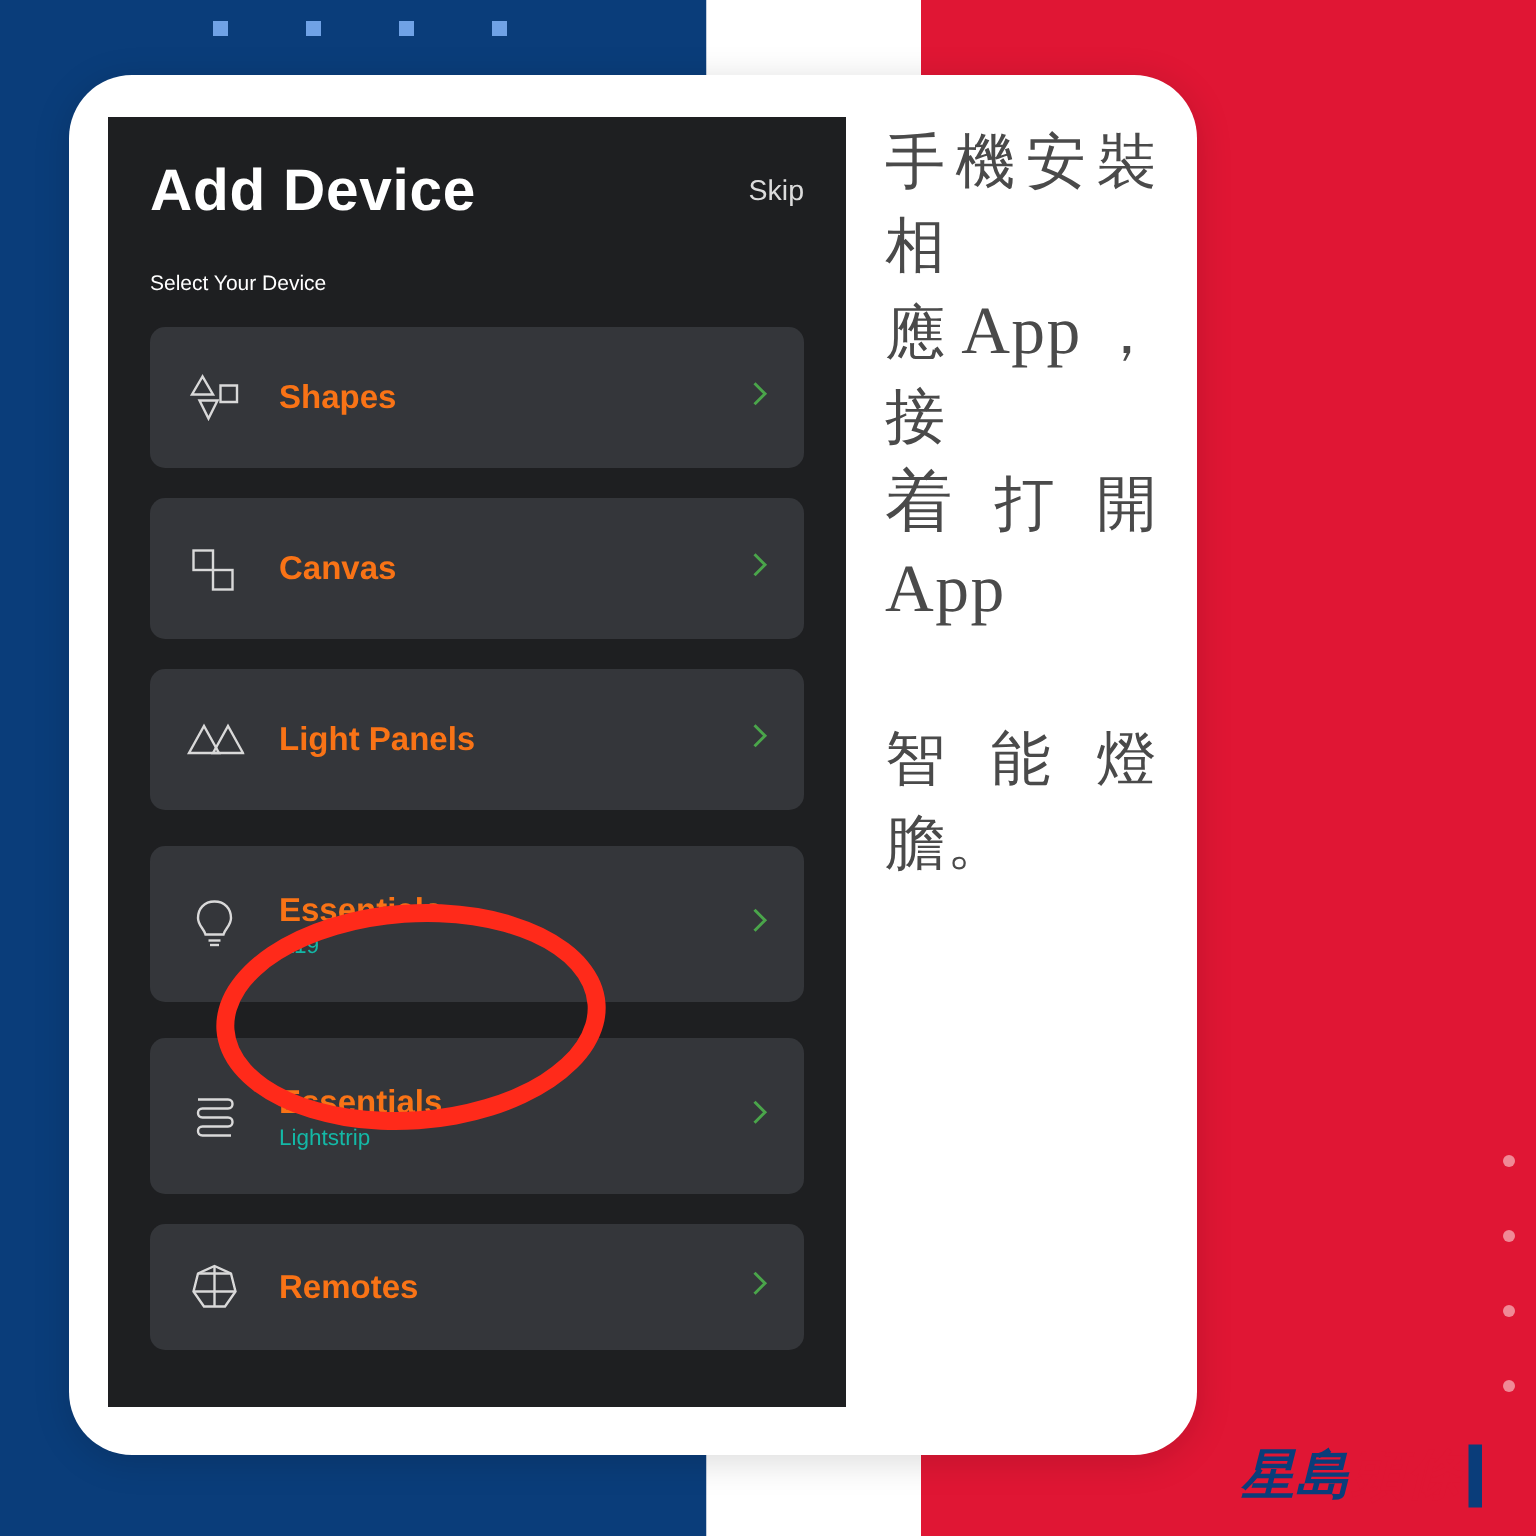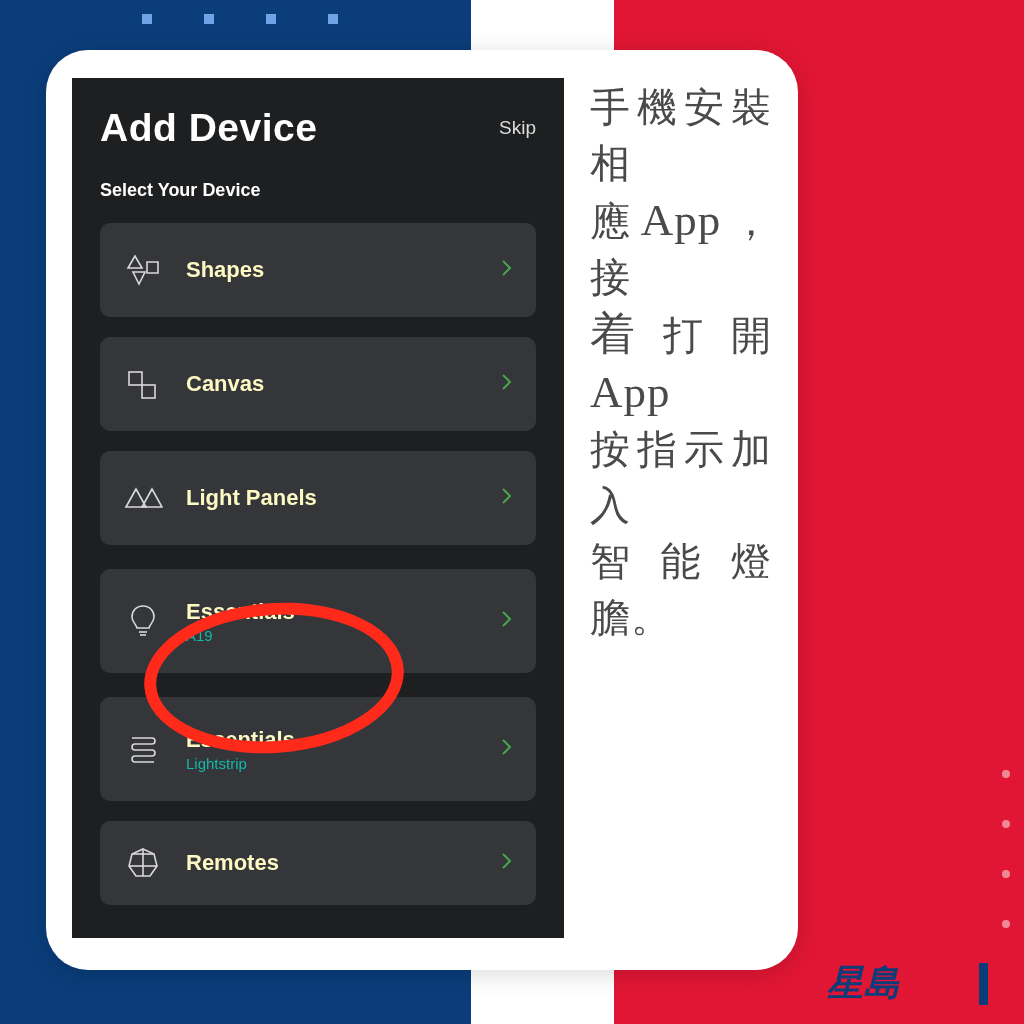--- a/index.html
+++ b/index.html
@@ -24,34 +24,34 @@
   }
 
   
   .phone {
     width:492px; height:860px; background:#1e1f21; color:#ffffff;
     padding:28px 28px 0 28px; position:relative;
   }
   .ph-head { display:flex; justify-content:space-between; align-items:center; margin-bottom:30px; }
   .ph-title { font-size:39px; font-weight:700; letter-spacing:.5px; }
   .ph-skip  { font-size:19px; color:#dcdcdc; }
-  .ph-sub   { font-size:18px; font-weight:700; margin-bottom:22px; }
+  .ph-sub   { font-size:14px; font-weight:400; margin-bottom:22px; }
 
   .row {
     background:#34363a; border-radius:10px;
     display:flex; align-items:center;
     padding:0 22px; margin-bottom:20px;
     position:relative;
   }
   .row.single { height:94px; }
   .row.double { height:104px;margin-top:24px; }
   .row .ico { width:42px; display:flex; justify-content:center; align-items:center; }
   .row .ico svg { stroke:#d9d9d9; fill:none; stroke-width:1.6; }
   .row .lbls { margin-left:22px; display:flex; flex-direction:column; }
-  .row .lbl  { font-size:22px; font-weight:600; color:#fef9c3; }
+  .row .lbl  { font-size:22px; font-weight:600; color:#f97316; }
   .row .sub  { font-size:15px; color:#14b8a6; margin-top:2px; }
   .row .chev { position:absolute; right:22px; top:50%; transform:translateY(-50%); }
   .row .chev svg { stroke:#4aa54a; stroke-width:2; fill:none; }
 
   
   .circle {
     position:absolute; border:12px solid #ff2a1a; border-radius:50%;
     width:260px; height:150px; left:72px; top:525px; transform:rotate(-4deg);
     pointer-events:none;
   }
@@ -199,21 +199,21 @@
     </div>
 
     <div class="circle"></div>
   </div>
 
   <div class="explain">
     <p>
       <span>手機安裝相</span><br>
       <span>應</span><span class="big">App</span><span>，接</span><br>
       <span class="big">着</span><span>打開</span><span class="big">App</span><br>
-      <span>按指示加入</span><br>
+      <br>
       <span>智能燈膽。</span>
     </p>
   </div>
 
 </div>
 
 <div class="brand">
   <span class="bar-l"></span>
   <span class="t1">星島</span>
     <span class="t2">頭條</span>

